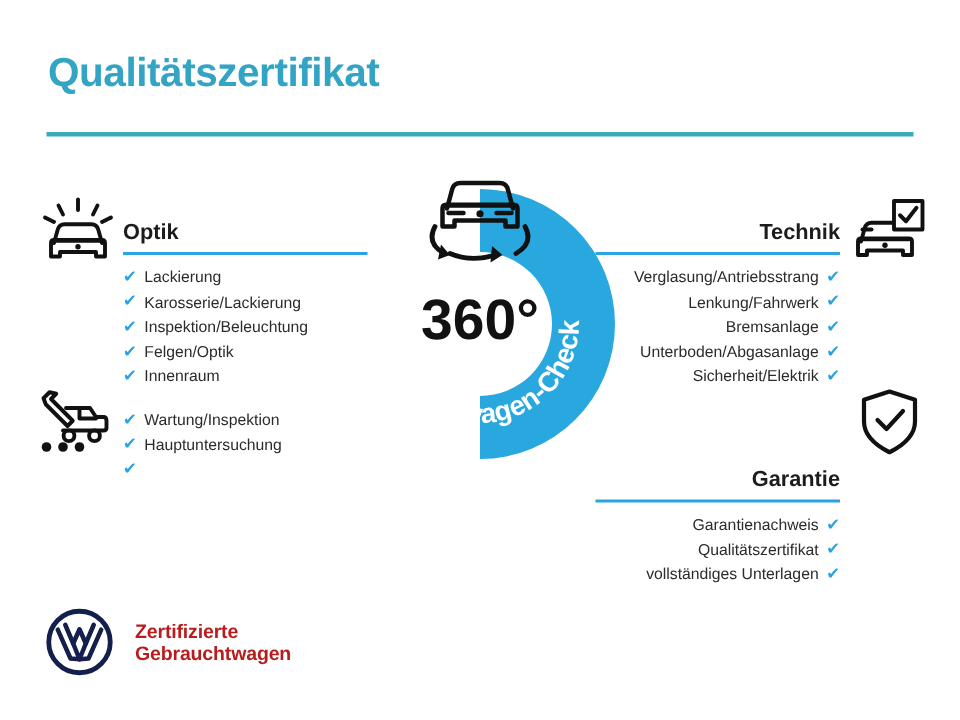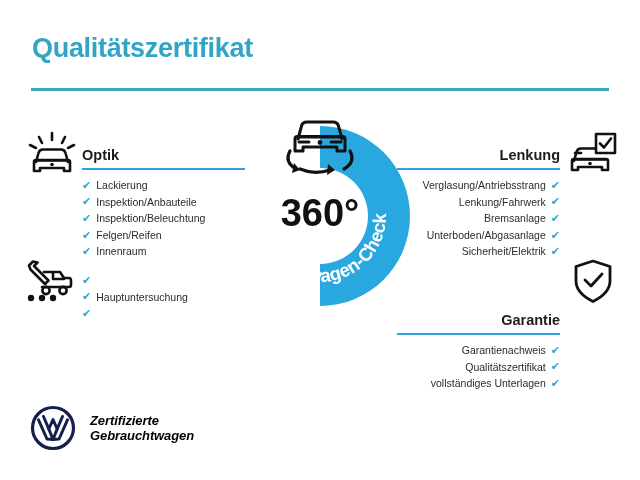--- a/index.html
+++ b/index.html
@@ -49,22 +49,22 @@
   .sec-icon{position:absolute;}
 
   
   .badge{position:absolute;left:222px;top:118px;width:196px;height:196px;}
   .badge-car{position:absolute;left:52px;top:-6px;width:92px;height:74px;}
 
   
   .footer{position:absolute;left:30px;top:405px;display:flex;align-items:center;gap:14px;}
   .vw-mark{width:46px;height:46px;}
   .vw-text{
-    font-size:13px;font-weight:700;color:#000000;line-height:15.5px;
-    letter-spacing:-0.1px;white-space:nowrap;font-style:italic;
+    font-size:13px;font-weight:700;color:#b91c1c;line-height:15.5px;
+    letter-spacing:-0.1px;white-space:nowrap;
   }
 </style>
 </head>
 <body>
 
 <div class="page">
 
   <div class="title">Qualitätszertifikat</div>
   <div class="title-rule"></div>
 
@@ -90,29 +90,29 @@
       <div class="sec-title">Optik</div>
       <div class="sec-rule"></div>
     </div>
     <div class="items">
       <div class="item">
         <span class="check">✔</span>
         <span>Lackierung</span>
       </div>
       <div class="item">
         <span class="check">✔</span>
-        <span>Inspektion/Anbauteile</span>
+        <span>Karosserie/Lackierung</span>
       </div>
       <div class="item">
         <span class="check">✔</span>
         <span>Inspektion/Beleuchtung</span>
       </div>
       <div class="item">
         <span class="check">✔</span>
-        <span>Felgen/Reifen</span>
+        <span>Felgen/Optik</span>
       </div>
       <div class="item">
         <span class="check">✔</span>
         <span>Innenraum</span>
       </div>
     </div>
   </div>
 
   <div class="sec-icon" style="left:565px;top:131px;">
     <svg width="52" height="48" viewBox="0 0 52 48">
@@ -122,21 +122,21 @@
         <line x1="9" y1="28.5" x2="41" y2="28.5"></line>
         <path d="M10 22 L16 22"></path>
         <rect x="31" y="3" width="19" height="19"></rect>
         <path d="M35 12.5 L39 16.5 L46 7.5"></path>
       </g>
       <circle cx="25" cy="32.5" r="1.8" fill="#111"></circle>
     </svg>
   </div>
   <div class="section right" style="left:397px;top:140px;width:163px;">
     <div class="sec-head">
-      <div class="sec-title">Lenkung</div>
+      <div class="sec-title">Technik</div>
       <div class="sec-rule"></div>
     </div>
     <div class="items">
       <div class="item">
         <span>Verglasung/Antriebsstrang</span>
         <span class="check">✔</span>
       </div>
       <div class="item">
         <span>Lenkung/Fahrwerk</span>
         <span class="check">✔</span>
@@ -167,20 +167,21 @@
       <circle cx="41" cy="34.5" r="3.6" fill="none" stroke="#111" stroke-width="2.6"></circle>
       <circle cx="9" cy="42" r="3.2" fill="#111"></circle>
       <circle cx="20" cy="42" r="3.2" fill="#111"></circle>
       <circle cx="31" cy="42" r="3.2" fill="#111"></circle>
     </svg>
   </div>
   <div class="section left" style="left:82px;top:265px;width:163px;">
     <div class="items">
       <div class="item">
         <span class="check">✔</span>
+        <span>Wartung/Inspektion</span>
       </div>
       <div class="item">
         <span class="check">✔</span>
         <span>Hauptuntersuchung</span>
       </div>
       <div class="item">
         <span class="check">✔</span>
       </div>
     </div>
   </div>

